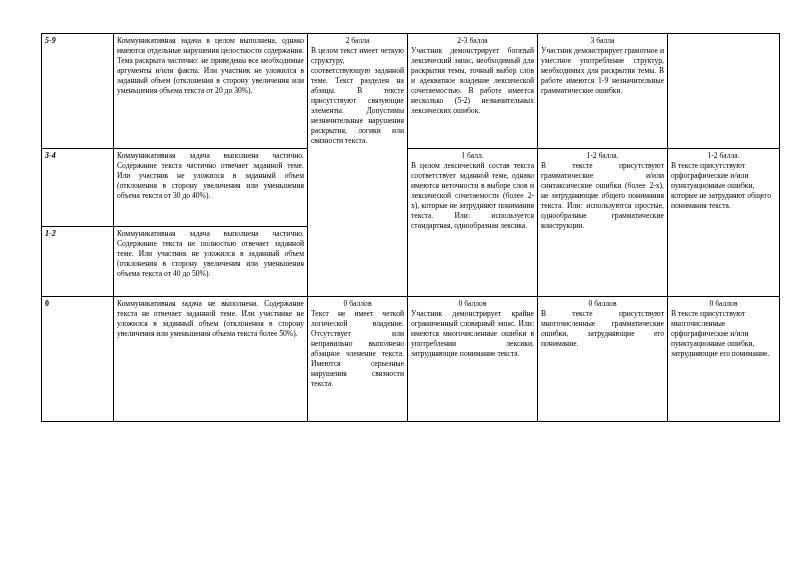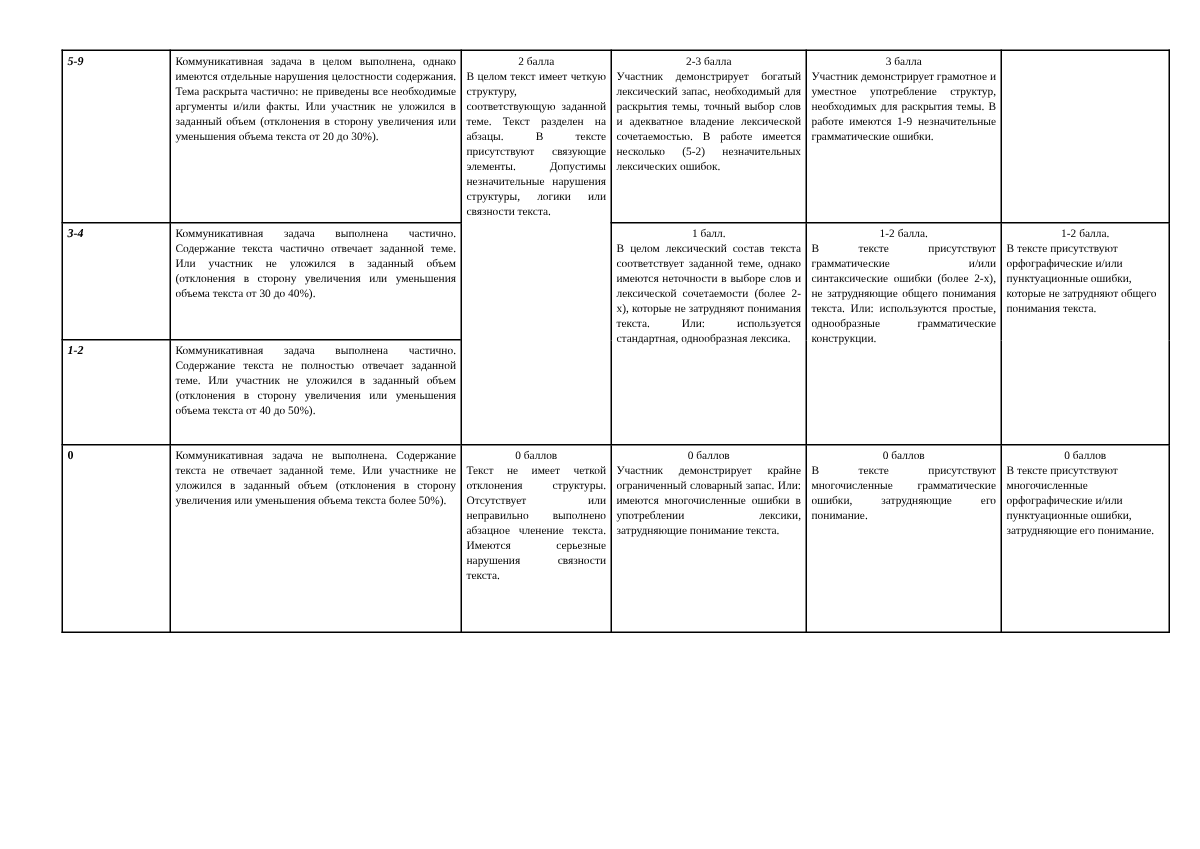--- a/index.html
+++ b/index.html
@@ -91,21 +91,21 @@
 
       <tr style="height: 115px;">
         <td class="score-col" rowspan="1">5-9</td>
 
         <td>
           <span class="cell-body">Коммуникативная задача в целом выполнена, однако имеются отдельные нарушения целостности содержания. Тема раскрыта частично: не приведены все необходимые аргументы и/или факты. Или участник не уложился в заданный объем (отклонения в сторону увеличения или уменьшения объема текста от 20 до 30%).</span>
         </td>
 
         <td rowspan="3">
           <span class="cell-head">2 балла</span>
-          <span class="cell-body">В целом текст имеет четкую структуру, соответствующую заданной теме. Текст разделен на абзацы. В тексте присутствуют связующие элементы. Допустимы незначительные нарушения структуры, логики или связности текста.</span>
+          <span class="cell-body">В целом текст имеет четкую структуру, соответствующую заданной теме. Текст разделен на абзацы. В тексте присутствуют связующие элементы. Допустимы незначительные нарушения раскрытия, логики или связности текста.</span>
         </td>
 
         <td>
           <span class="cell-head">2-3 балла</span>
           <span class="cell-body">Участник демонстрирует богатый лексический запас, необходимый для раскрытия темы, точный выбор слов и адекватное владение лексической сочетаемостью. В работе имеется несколько (5-2) незначительных лексических ошибок.</span>
         </td>
 
         <td>
           <span class="cell-head">3 балла</span>
           <span class="cell-body">Участник демонстрирует грамотное и уместное употребление структур, необходимых для раскрытия темы. В работе имеются 1-9 незначительные грамматические ошибки.</span>
@@ -149,21 +149,21 @@
 
       <tr style="height: 125px;">
         <td class="score-col plain">0</td>
 
         <td>
           <span class="cell-body">Коммуникативная задача не выполнена. Содержание текста не отвечает заданной теме. Или участнике не уложился в заданный объем (отклонения в сторону увеличения или уменьшения объема текста более 50%).</span>
         </td>
 
         <td>
           <span class="cell-head">0 баллов</span>
-          <span class="cell-body">Текст не имеет четкой отклонения структуры. Отсутствует или неправильно выполнено абзацное членение текста. Имеются серьезные нарушения связности текста.</span>
+          <span class="cell-body">Текст не имеет четкой логической владение. Отсутствует или неправильно выполнено абзацное членение текста. Имеются серьезные нарушения связности текста.</span>
         </td>
 
         <td>
           <span class="cell-head">0 баллов</span>
           <span class="cell-body"> Участник демонстрирует крайне ограниченный словарный запас. Или: имеются многочисленные ошибки в употреблении лексики, затрудняющие понимание текста.</span>
         </td>
 
         <td>
           <span class="cell-head">0 баллов</span>
           <span class="cell-body">В тексте присутствуют многочисленные грамматические ошибки, затрудняющие его понимание.</span>

